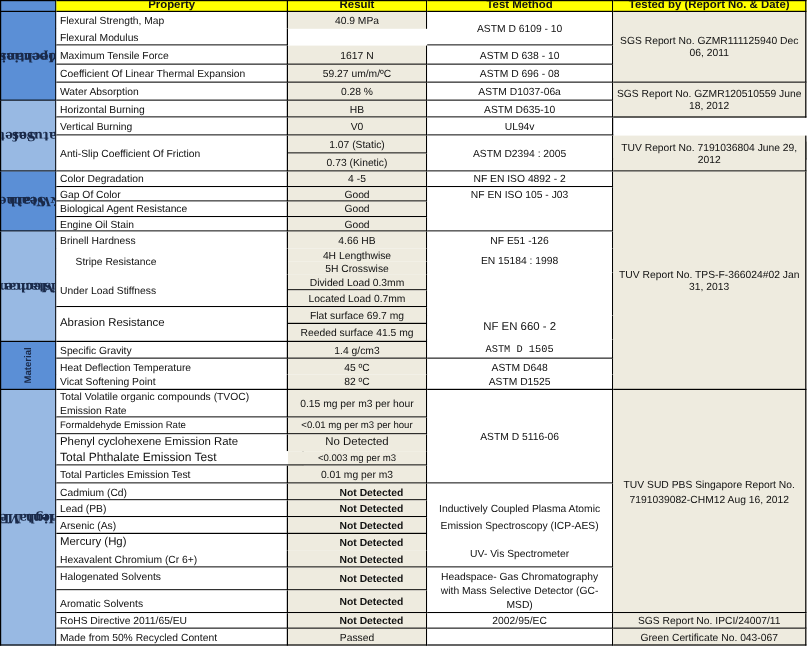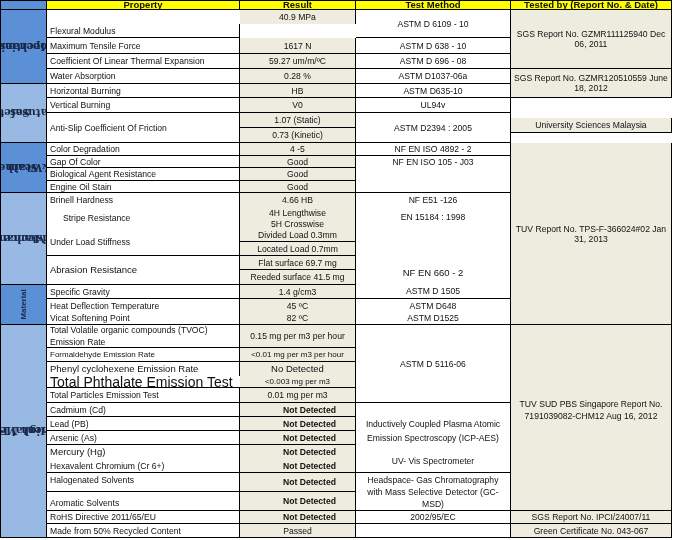--- a/index.html
+++ b/index.html
@@ -28,20 +28,21 @@
   <div class="c hdr" style="left:240px;top:0;width:116px;height:10px;">Result</div>
   <div class="c hdr" style="left:356px;top:0;width:155px;height:10px;">Test Method</div>
   <div class="c hdr" style="left:511px;top:0;width:161px;height:10px;">Tested by (Report No. &amp; Date)</div>
 
   <div class="c cat cat-dark" style="left:0;top:10px;width:47px;height:74px;">
     <span>
         <span>Mechanical</span>
         <span>Properties</span>
       </span>
   </div>
+  <div class="c prop noborder-b" style="left:47px;top:10px;width:193px;height:14px;">Flexural Strength, Map</div>
   <div class="c res noborder-b" style="left:240px;top:10px;width:116px;height:14px;">40.9 MPa</div>
   <div class="c prop" style="left:47px;top:24px;width:193px;height:14px;">Flexural Modulus</div>
   <div class="c meth" style="left:356px;top:10px;width:155px;height:28px;">ASTM D 6109 - 10</div>
 
   <div class="c prop" style="left:47px;top:38px;width:193px;height:16px;">Maximum Tensile Force</div>
   <div class="c res" style="left:240px;top:38px;width:116px;height:16px;">1617 N</div>
   <div class="c meth" style="left:356px;top:38px;width:155px;height:16px;">ASTM D 638 - 10</div>
 
   <div class="c prop" style="left:47px;top:54px;width:193px;height:15px;">Coefficient Of Linear Thermal Expansion</div>
   <div class="c res" style="left:240px;top:54px;width:116px;height:15px;">59.27 um/m/ºC</div>
@@ -62,20 +63,21 @@
 
   <div class="c prop" style="left:47px;top:98px;width:193px;height:15px;">Vertical Burning</div>
   <div class="c res" style="left:240px;top:98px;width:116px;height:15px;">V0</div>
   <div class="c meth" style="left:356px;top:98px;width:155px;height:15px;">UL94v</div>
   <div class="c tested" style="left:511px;top:98px;width:161px;height:15px;margin-top:20px;">University Sciences Malaysia</div>
 
   <div class="c prop" style="left:47px;top:113px;width:193px;height:30px;">Anti-Slip Coefficient Of Friction</div>
   <div class="c res" style="left:240px;top:113px;width:116px;height:15px;">1.07 (Static)</div>
   <div class="c res" style="left:240px;top:128px;width:116px;height:15px;">0.73 (Kinetic)</div>
   <div class="c meth" style="left:356px;top:113px;width:155px;height:30px;">ASTM D2394 : 2005</div>
+  <div class="c tested" style="left:511px;top:113px;width:161px;height:30px;">TUV Report No. 7191036804 June 29, 2012</div>
 
   <div class="c cat cat-dark" style="left:0;top:143px;width:47px;height:50px;">
     <span style="font-size:9.5px;line-height:11px;"><span>Weatherin</span><br><span>g &amp; Stain</span></span>
   </div>
   <div class="c prop" style="left:47px;top:143px;width:193px;height:13px;">Color Degradation</div>
   <div class="c res" style="left:240px;top:143px;width:116px;height:13px;">4 -5</div>
   <div class="c meth" style="left:356px;top:143px;width:155px;height:13px;">NF EN ISO 4892 - 2</div>
 
   <div class="c prop" style="left:47px;top:156px;width:193px;height:12px;">Gap Of Color</div>
   <div class="c res" style="left:240px;top:156px;width:116px;height:12px;">Good</div>
@@ -103,21 +105,21 @@
   <div class="c meth noborder-b" style="left:356px;top:193px;width:155px;height:14px;">NF E51 -126</div>
   <div class="c meth noborder-b" style="left:356px;top:207px;width:155px;height:20px;">EN 15184 : 1998</div>
   <div class="c meth noborder-b" style="left:356px;top:227px;width:155px;height:36px;"></div>
   <div class="c meth noborder-b" style="left:356px;top:263px;width:155px;height:20px;font-size:9.5px;">NF EN 660 - 2</div>
 
   <div class="c cat cat-dark" style="left:0;top:285px;width:47px;height:40px;">
     <span style="font-size:8px;line-height:9px;font-family:'Liberation Sans',sans-serif;">Material</span>
   </div>
   <div class="c prop" style="left:47px;top:285px;width:193px;height:14px;">Specific Gravity</div>
   <div class="c res" style="left:240px;top:285px;width:116px;height:14px;">1.4 g/cm3</div>
-  <div class="c meth" style="left:356px;top:283px;width:155px;height:16px;">ASTM D 1505</div>
+  <div class="c meth" style="left:356px;top:283px;width:155px;height:16px;font-family:Liberation Mono, monospace;">ASTM D 1505</div>
 
   <div class="c prop noborder-b" style="left:47px;top:299px;width:193px;height:13px;">Heat Deflection Temperature</div>
   <div class="c res noborder-b" style="left:240px;top:299px;width:116px;height:13px;">45 ºC</div>
   <div class="c meth noborder-b" style="left:356px;top:299px;width:155px;height:13px;">ASTM D648</div>
   <div class="c prop" style="left:47px;top:312px;width:193px;height:13px;">Vicat Softening Point</div>
   <div class="c res" style="left:240px;top:312px;width:116px;height:13px;">82 ºC</div>
   <div class="c meth" style="left:356px;top:312px;width:155px;height:13px;">ASTM D1525</div>
 
   <div class="c tested" style="left:511px;top:143px;width:161px;height:182px;">TUV Report No. TPS-F-366024#02 Jan 31, 2013</div>
 
@@ -129,21 +131,21 @@
     <span>Total Volatile organic compounds (TVOC)</span>
     <span style="margin-top:2px;">Emission Rate</span>
   </div>
   <div class="c res" style="left:240px;top:325px;width:116px;height:23px;">0.15 mg per m3 per hour</div>
 
   <div class="c prop" style="left:47px;top:348px;width:193px;height:14px;font-size:8px;">Formaldehyde Emission Rate</div>
   <div class="c res" style="left:240px;top:348px;width:116px;height:14px;font-size:8px;">&lt;0.01 mg per m3 per hour</div>
 
   <div class="c prop noborder-b" style="left:47px;top:362px;width:193px;height:14px;font-size:9.5px;">Phenyl cyclohexene Emission Rate</div>
   <div class="c res noborder-b" style="left:240px;top:362px;width:116px;height:14px;font-size:9.5px;">No Detected</div>
-  <div class="c prop" style="left:47px;top:376px;width:206px;height:12px;font-size:14px;">Total Phthalate Emission Test</div>
+  <div class="c prop" style="left:47px;top:376px;width:206px;height:12px;font-size:10px;">Total Phthalate Emission Test</div>
   <div class="c res" style="left:240px;top:376px;width:116px;height:12px;font-size:8px;">&lt;0.003 mg per m3</div>
 
   <div class="c prop" style="left:47px;top:388px;width:193px;height:15px;">Total Particles Emission Test</div>
   <div class="c res" style="left:240px;top:388px;width:116px;height:15px;">0.01 mg per m3</div>
   <div class="c meth" style="left:356px;top:325px;width:155px;height:78px;">ASTM D 5116-06</div>
 
   <div class="c prop" style="left:47px;top:403px;width:193px;height:14px;">Cadmium (Cd)</div>
   <div class="c res bold" style="left:240px;top:403px;width:116px;height:14px;">Not Detected</div>
   <div class="c prop" style="left:47px;top:417px;width:193px;height:14px;">Lead (PB)</div>
   <div class="c res bold" style="left:240px;top:417px;width:116px;height:14px;">Not Detected</div>

